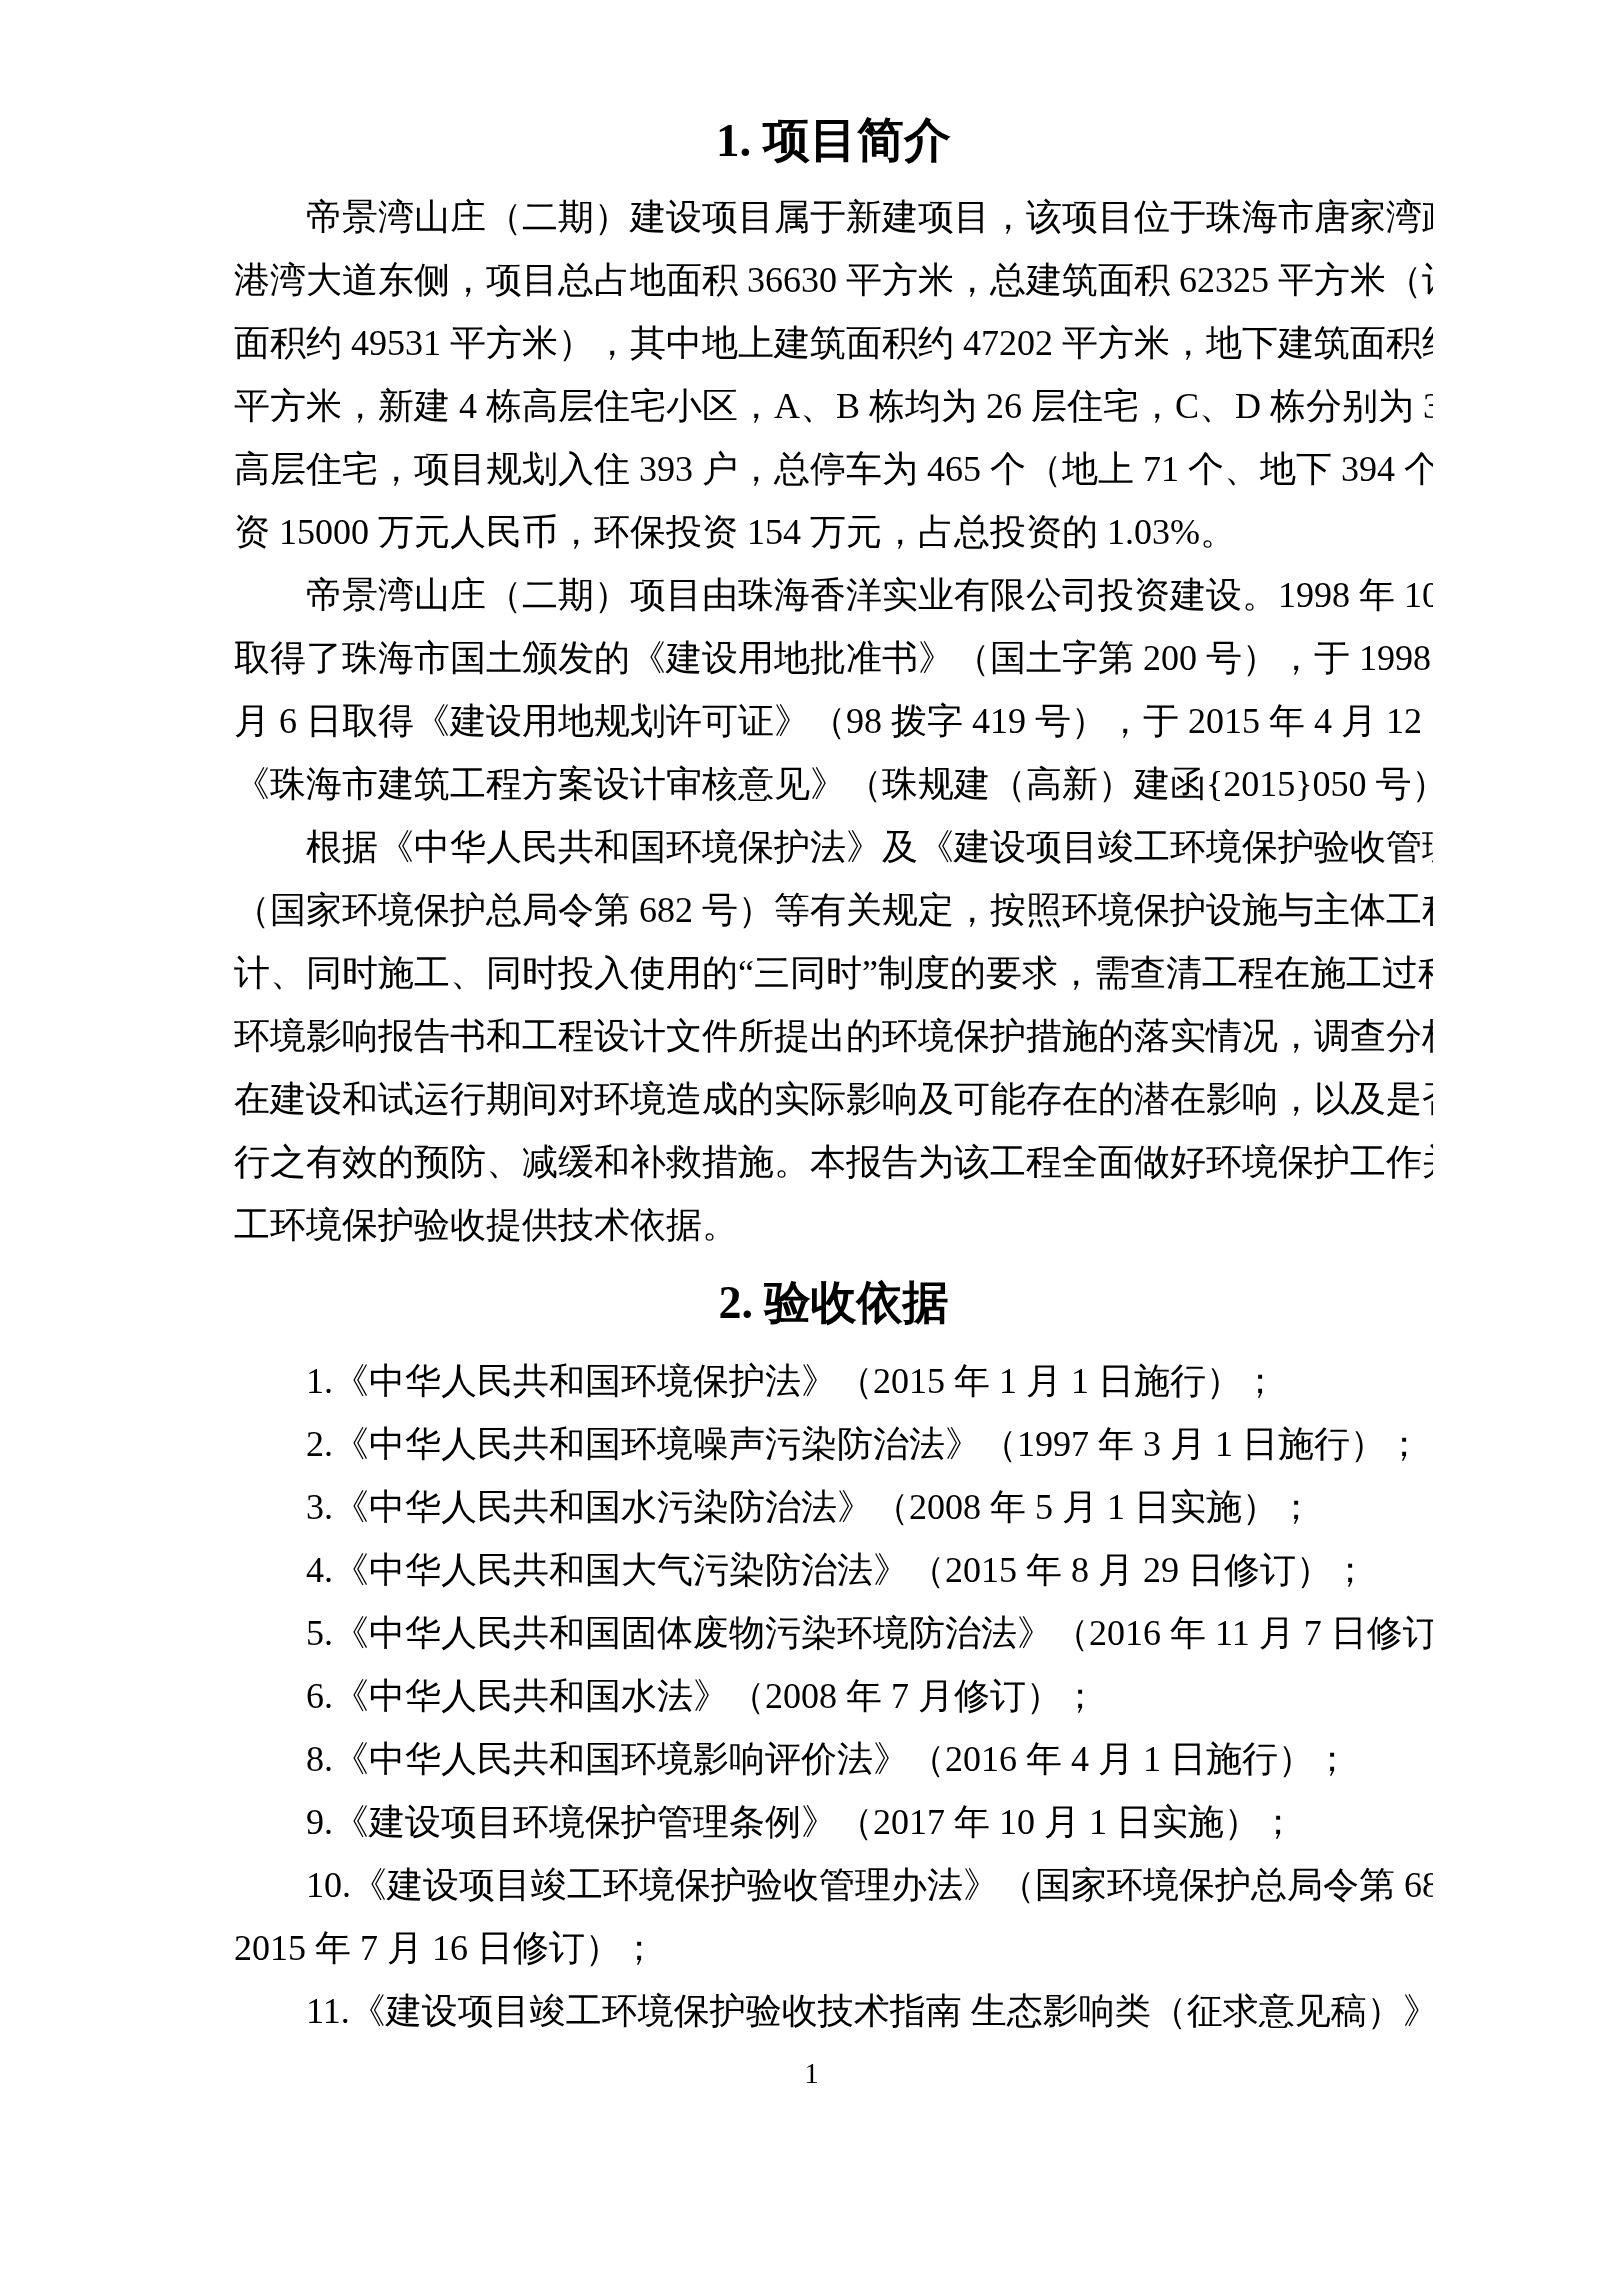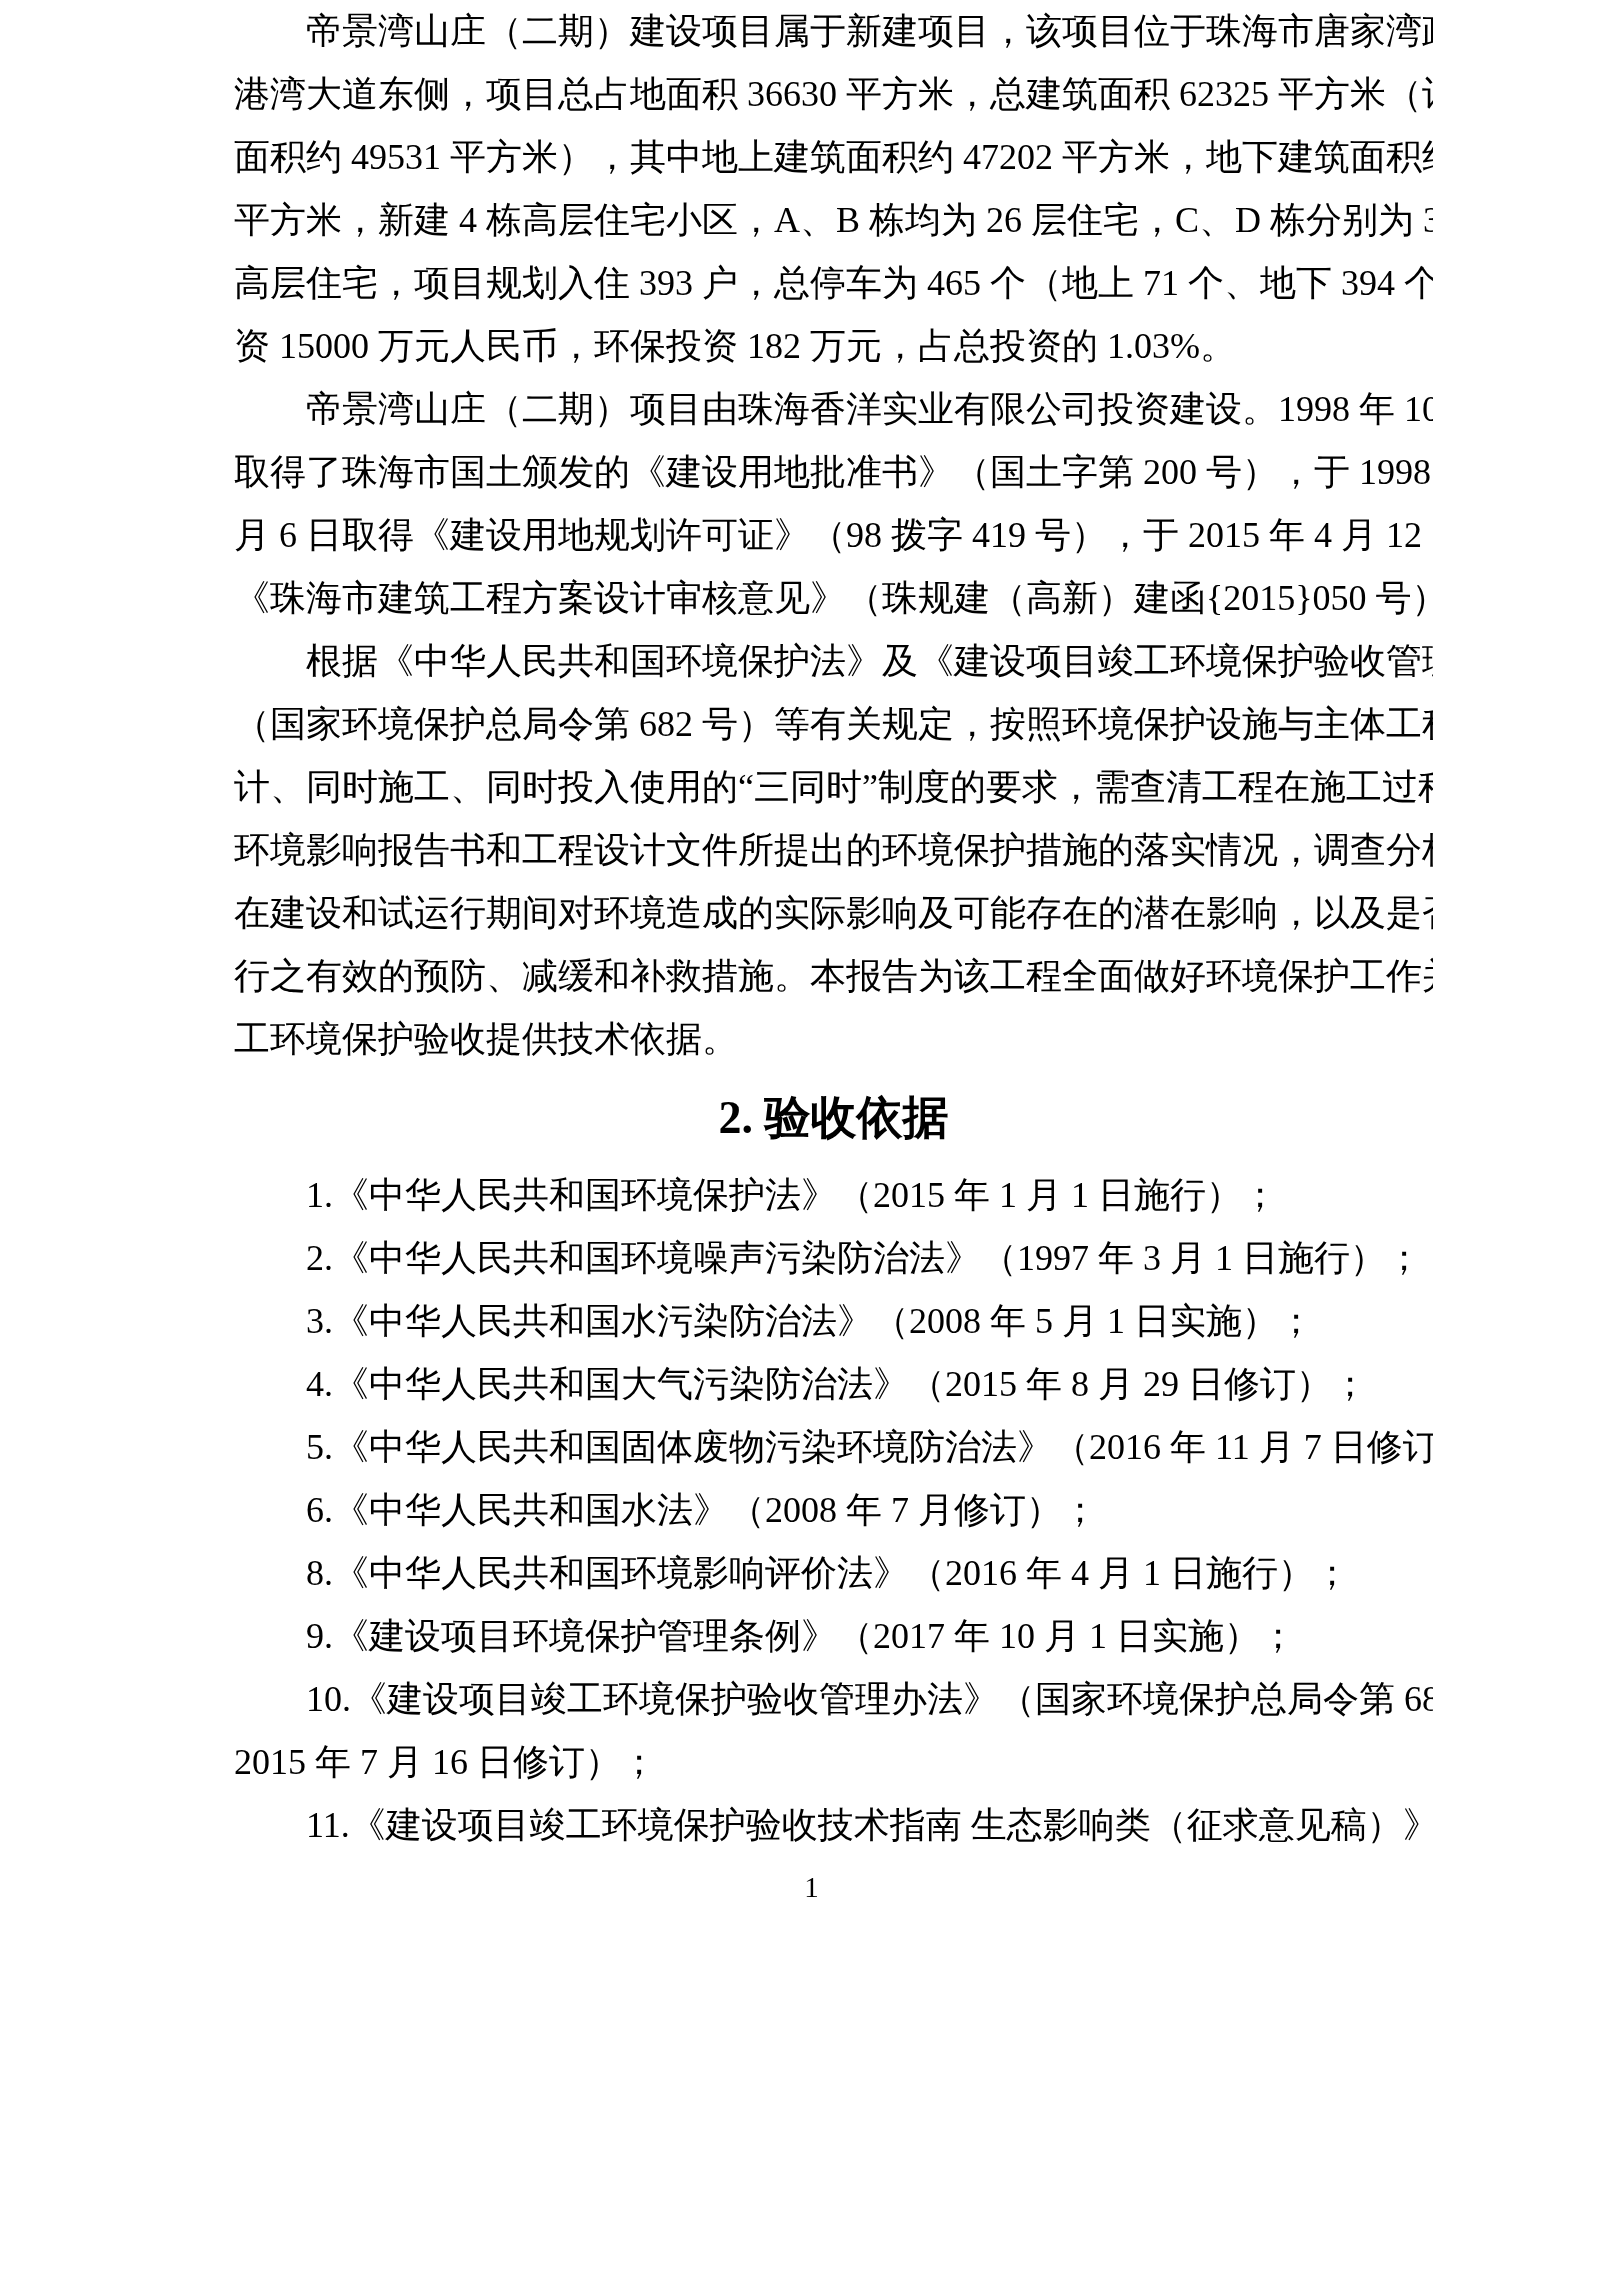--- a/index.html
+++ b/index.html
@@ -48,28 +48,29 @@
     line-height: 35px;
     margin-top: 13px;
   }
 </style>
 </head>
 <body>
 
 <div class="page">
   <div class="content">
 
+    <h1 class="doc-title">1. 项目简介</h1>
 
     <div class="para">
       <div class="line indent fill">帝景湾山庄（二期）建设项目属于新建项目，该项目位于珠海市唐家湾政府南、</div>
       <div class="line fill">港湾大道东侧，项目总占地面积 36630 平方米，总建筑面积 62325 平方米（计容建筑</div>
       <div class="line fill">面积约 49531 平方米），其中地上建筑面积约 47202 平方米，地下建筑面积约 15123</div>
       <div class="line fill">平方米，新建 4 栋高层住宅小区，A、B 栋均为 26 层住宅，C、D 栋分别为 32、24 层</div>
       <div class="line fill">高层住宅，项目规划入住 393 户，总停车为 465 个（地上 71 个、地下 394 个）总投</div>
-      <div class="line">资 15000 万元人民币，环保投资 182 万元，占总投资的 1.03%。</div>
+      <div class="line">资 15000 万元人民币，环保投资 154 万元，占总投资的 1.03%。</div>
     </div>
 
     <div class="para">
       <div class="line indent fill">帝景湾山庄（二期）项目由珠海香洋实业有限公司投资建设。1998 年 10 月 8 日</div>
       <div class="line fill">取得了珠海市国土颁发的《建设用地批准书》（国土字第 200 号），于 1998 年 10</div>
       <div class="line fill">月 6 日取得《建设用地规划许可证》（98 拨字 419 号），于 2015 年 4 月 12 日取得</div>
       <div class="line">《珠海市建筑工程方案设计审核意见》（珠规建（高新）建函{2015}050 号）。</div>
     </div>
 
     <div class="para">

